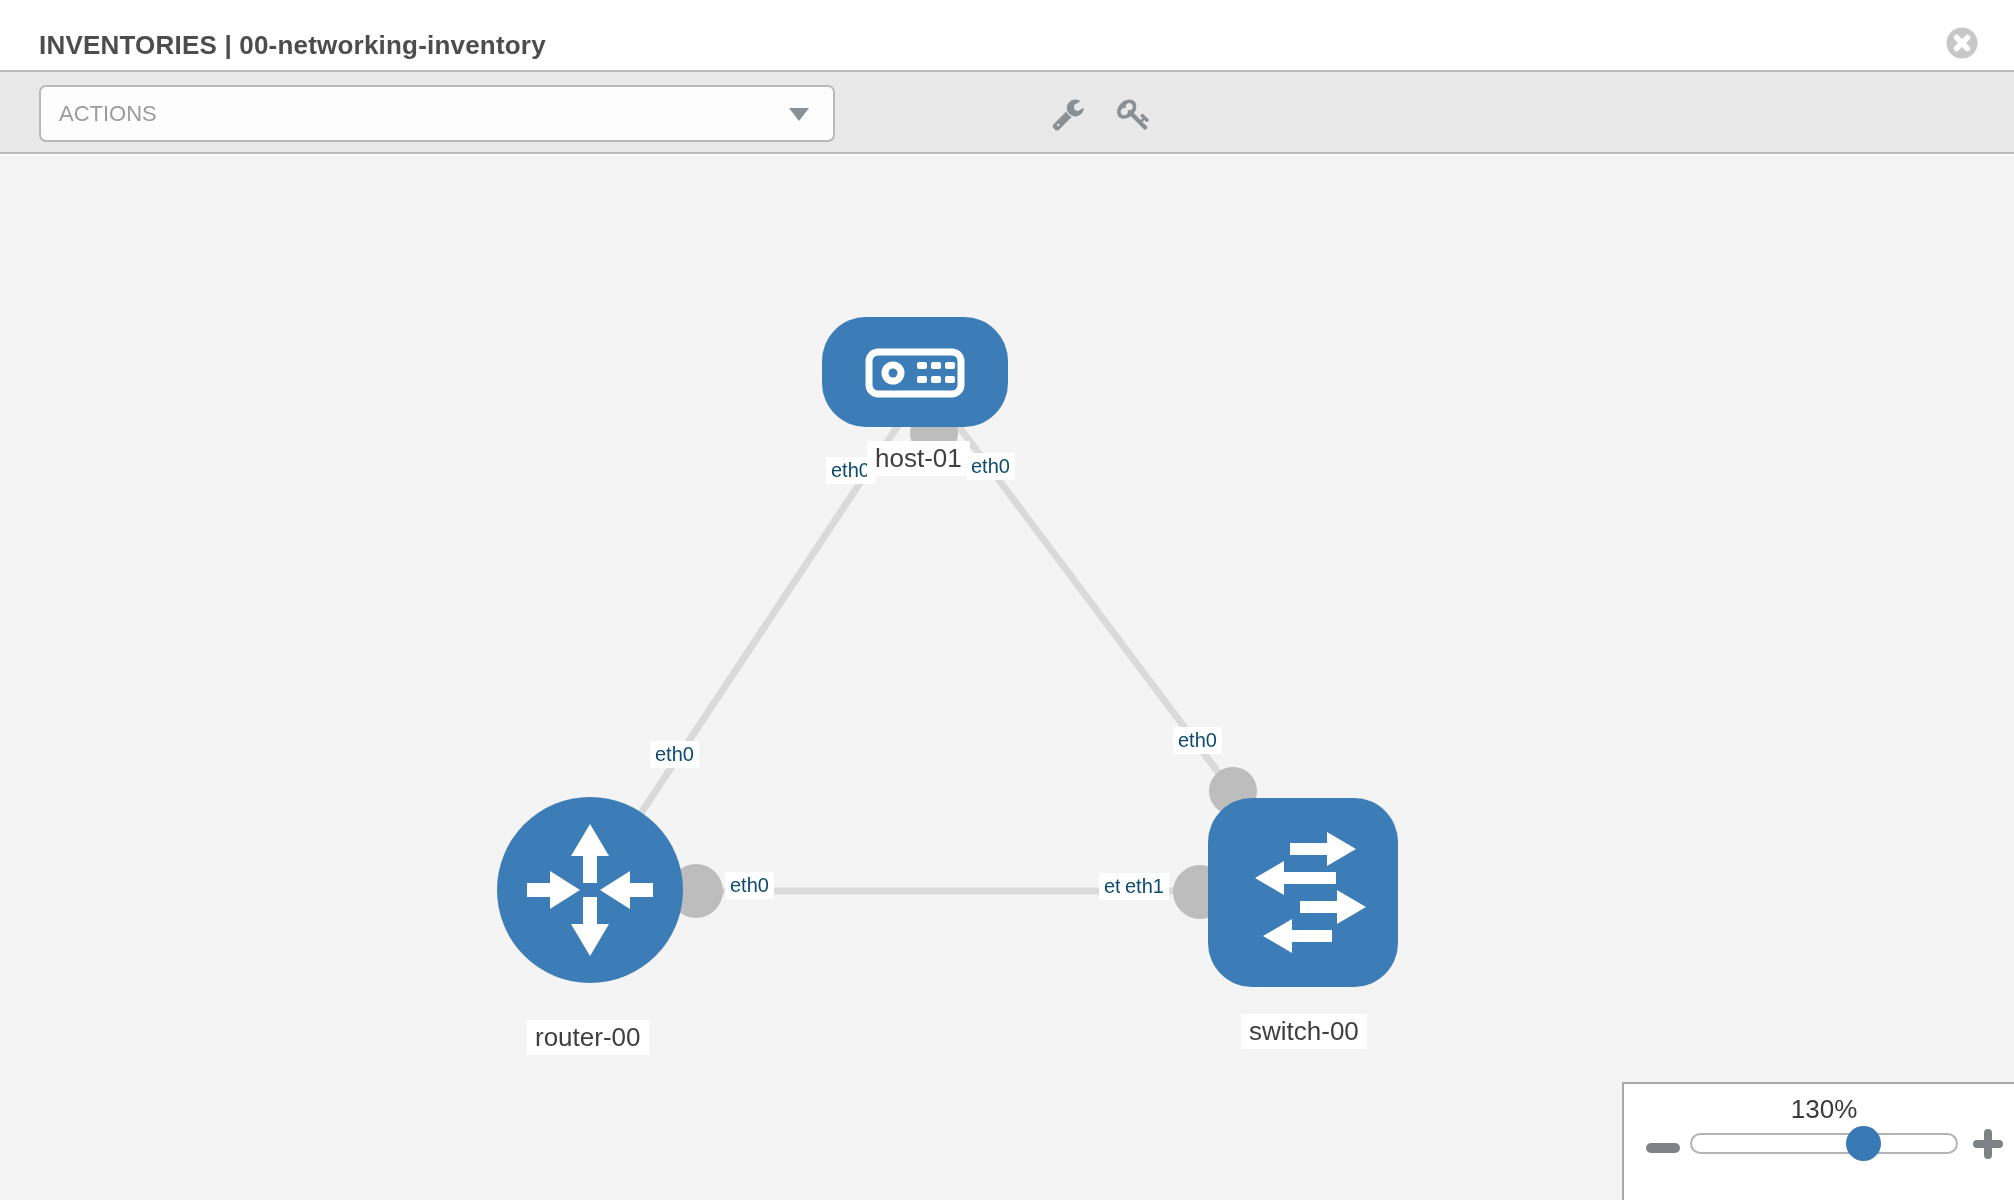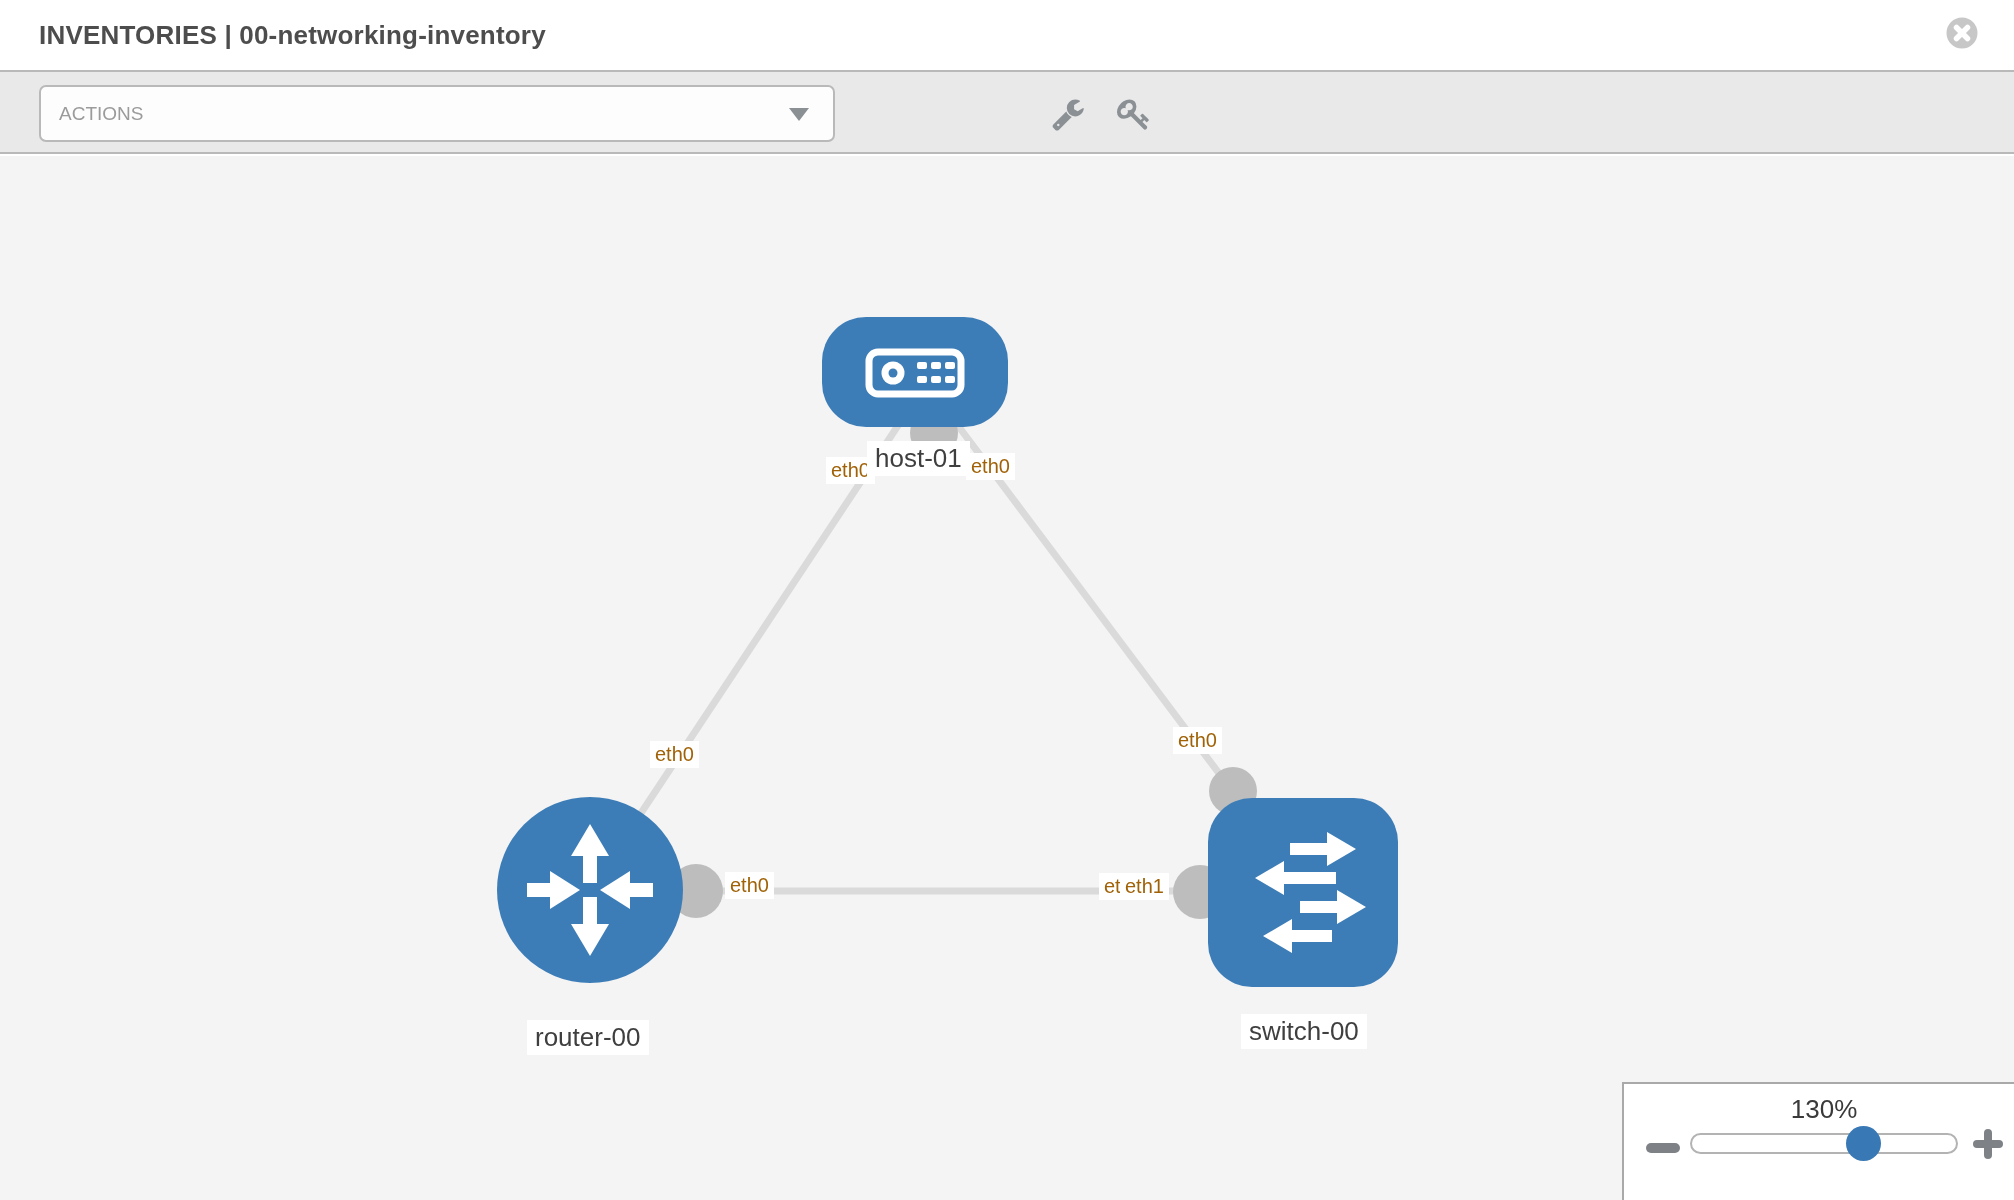--- a/index.html
+++ b/index.html
@@ -1,48 +1,48 @@
 <!DOCTYPE html>
 <html><head>
 <meta charset="utf-8">
 <style>
   html,body{margin:0;padding:0;background:#fff;}
   .app{position:relative;width:2014px;height:1200px;overflow:hidden;
        font-family:"Liberation Sans",sans-serif;background:#fff;}
 
   
-  .header{position:absolute;left:0;top:0;width:1726px;height:70px;background:#fff;}
+  .header{position:absolute;left:0;top:10px;width:1726px;height:70px;background:#fff;}
   .page-title{position:absolute;left:39px;top:0;height:70px;line-height:70px;
               font-size:26px;font-weight:700;color:#4d4d4d;letter-spacing:.2px;}
   .close-btn{position:absolute;left:1946px;top:17px;width:32px;height:32px;cursor:pointer;border:0;background:none;padding:0;}
 
   
   .toolbar{position:absolute;left:0;top:70px;width:2014px;height:84px;background:#e9e9e9;
            border-top:2px solid #b9b9b9;border-bottom:2px solid #b9b9b9;box-sizing:border-box;}
   .combo{position:absolute;top:13px;height:57px;background:#fdfdfd;border:2px solid #b9b9b9;
          border-radius:7px;box-sizing:border-box;cursor:pointer;}
-  .combo .combo-label{position:absolute;left:18px;top:0;line-height:53px;font-size:19px;color:#9b9b9b;}
+  .combo .combo-label{position:absolute;left:18px;top:0;line-height:53px;font-size:22px;color:#9b9b9b;}
   .caret{position:absolute;right:24px;top:21px;width:0;height:0;
          border-left:10px solid transparent;border-right:10px solid transparent;
          border-top:13px solid #8b9095;}
   .combo-actions{left:39px;width:796px;}
   .combo-search{left:1123px;width:855px;}
   .tool-btn{position:absolute;top:25px;width:34px;height:34px;border:0;background:none;padding:0;cursor:pointer;}
   .tool-btn svg{width:34px;height:34px;fill:#8b9095;}
   .tb-wrench{left:1051px;}
   .tb-key{left:1117px;}
 
   
   .canvas{position:absolute;left:0;top:156px;width:2014px;height:1044px;background:#f4f4f5;}
   .topo-svg{position:absolute;left:0;top:0;}
 
   
   .nlabel,.iflabel{position:absolute;background:#fff;color:#3f3f3f;white-space:nowrap;}
   .nlabel{font-size:26px;padding:2px 8px;}
-  .iflabel{font-size:20px;padding:2px 5px;color:#a16207;}
+  .iflabel{font-size:20px;padding:2px 5px;color:#0c4a6e;}
 
   
   .zoom-panel{position:absolute;left:1622px;top:926px;width:400px;height:280px;background:#fff;
               border:2px solid #a9a9a9;box-sizing:border-box;}
   .zoom-level{position:absolute;left:66px;top:10px;width:268px;text-align:center;
               font-size:26px;color:#3a3a3a;}
   .zoom-out{position:absolute;left:22px;top:50px;width:36px;height:22px;border:0;background:none;padding:0;cursor:pointer;}
   .zoom-out i{display:block;width:34px;height:10px;margin-top:6px;background:#7e8287;border-radius:5px;}
   .zoom-in{position:absolute;left:347px;top:44px;width:34px;height:34px;border:0;background:none;padding:0;cursor:pointer;}
   .zoom-track{position:absolute;left:66px;top:49px;width:268px;height:21px;background:#fff;

